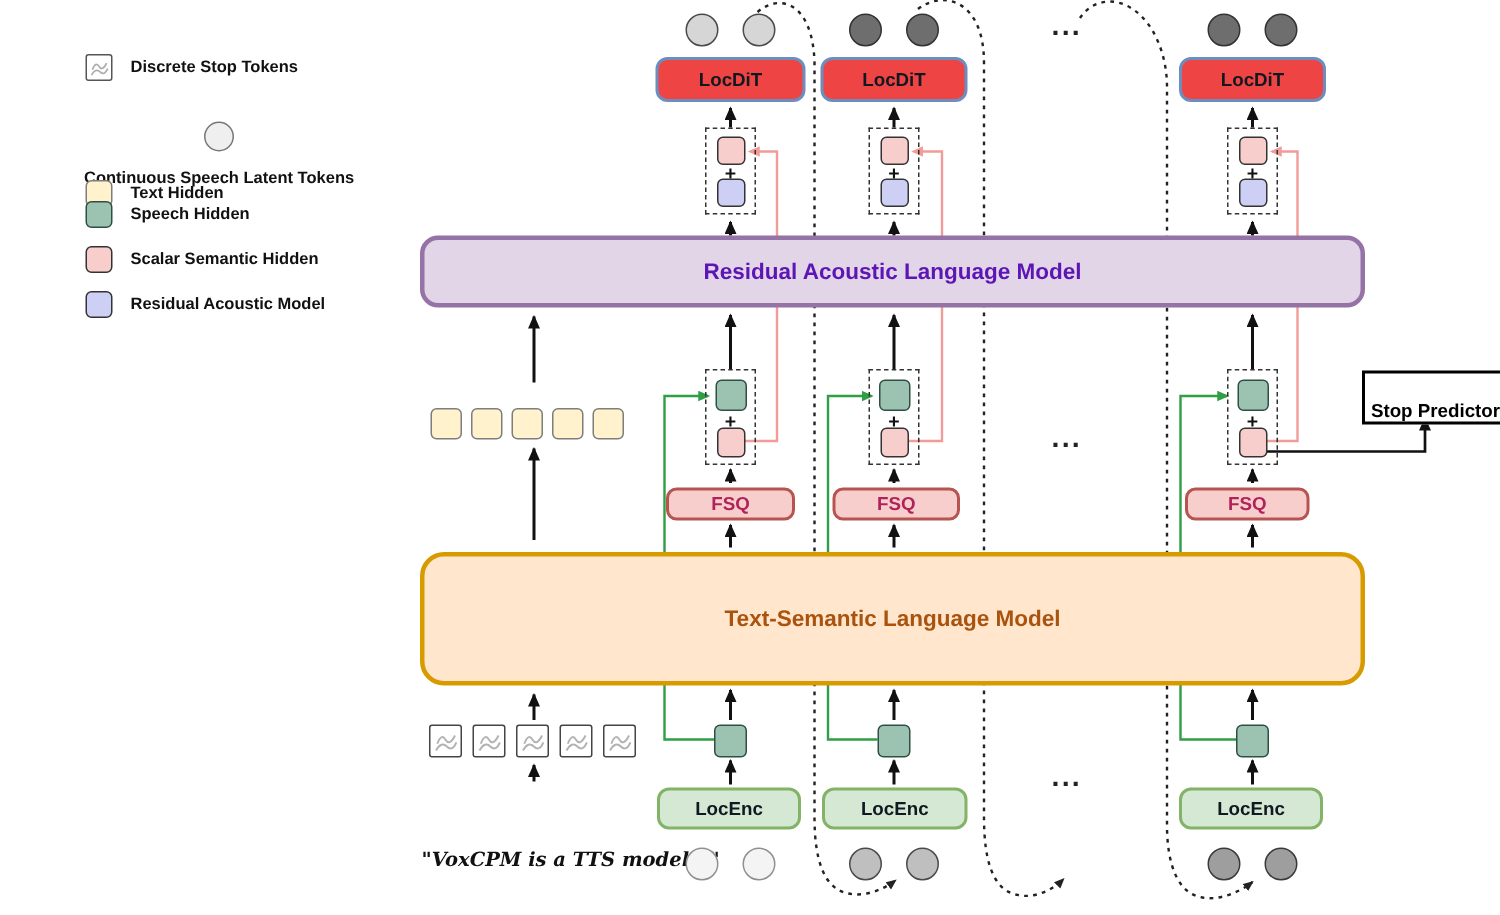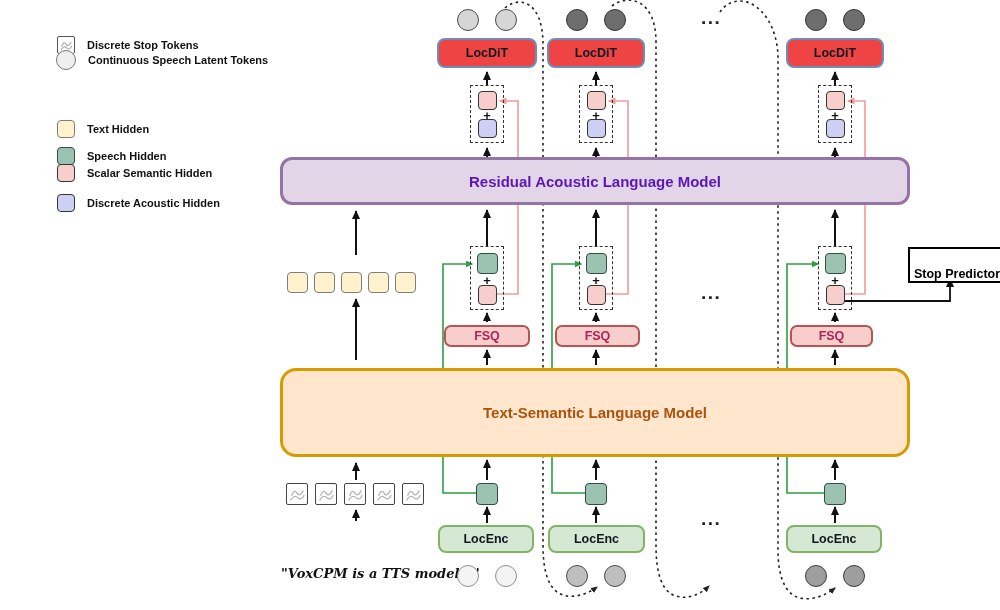--- a/index.html
+++ b/index.html
@@ -127,39 +127,39 @@
   <div>
     <div class="lg-row" style="left:57px;top:33px;">
       <span class="lg-icon lg-token">
         <svg class="sqg" viewBox="0 0 22 22" fill="none" stroke="#adadad" stroke-width="1.6">
           <path d="M5 13 Q8 5 11 10 T18 7"></path>
             <path d="M4 18 Q8 11 12 15 T19 12"></path>
         </svg>
       </span>
       <span class="lg-label">Discrete Stop Tokens</span>
     </div>
-    <div class="lg-row" style="left:56px;top:48px;">
+    <div class="lg-row" style="left:56px;top:81px;flex-direction:column;">
       <span class="lg-icon lg-circle"></span>
       <span class="lg-label">Continuous Speech Latent Tokens</span>
     </div>
     <div class="lg-row" style="left:57px;top:101px;margin-top:16px;">
       <span class="lg-icon lg-sq sq-yellow"></span>
       <span class="lg-label">Text Hidden</span>
     </div>
-    <div class="lg-row" style="left:57px;top:131px;margin-top:13px;">
+    <div class="lg-row" style="left:57px;top:131px;">
       <span class="lg-icon lg-sq sq-teal"></span>
       <span class="lg-label">Speech Hidden</span>
     </div>
     <div class="lg-row" style="left:57px;top:161px;">
       <span class="lg-icon lg-sq sq-pink"></span>
       <span class="lg-label">Scalar Semantic Hidden</span>
     </div>
     <div class="lg-row" style="left:57px;top:191px;">
       <span class="lg-icon lg-sq sq-purple"></span>
-      <span class="lg-label">Discrete Acoustic Hidden</span>
+      <span class="lg-label">Residual Acoustic Model</span>
     </div>
   </div>
 
   <div class="abs bigbox ralm" style="left:280px;top:157px;width:630px;height:48px;">
     <span>Residual Acoustic Language Model</span>
   </div>
   <div class="abs bigbox tslm" style="left:280px;top:368px;width:630px;height:89px;">
     <span>Text-Semantic Language Model</span>
   </div>
   <div class="abs stopbox" style="left:908px;top:247px;width:98px;height:36px;align-items:flex-end;">

